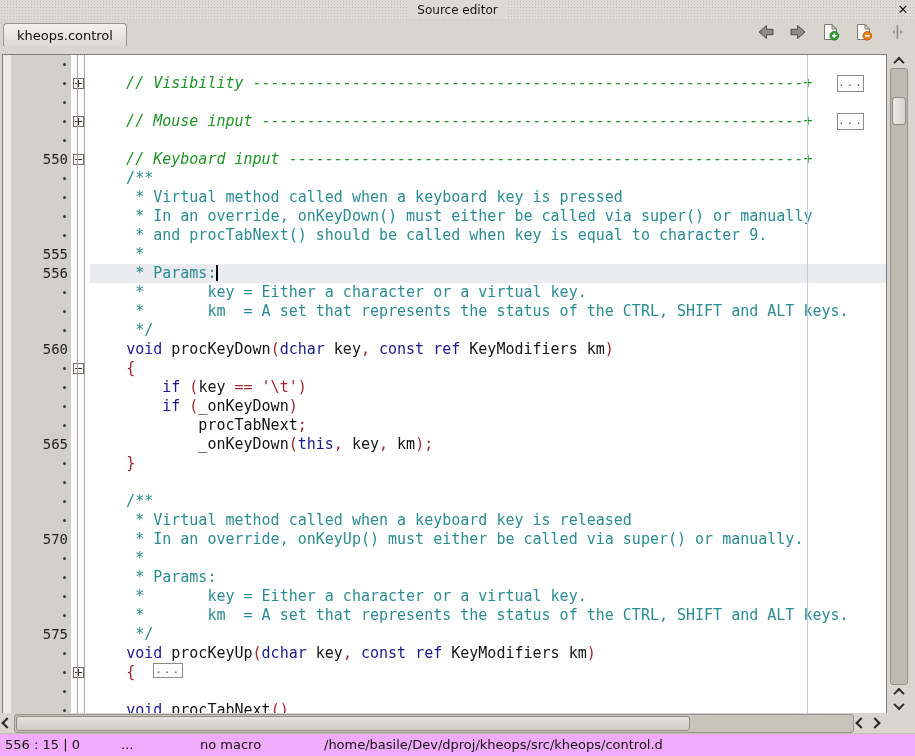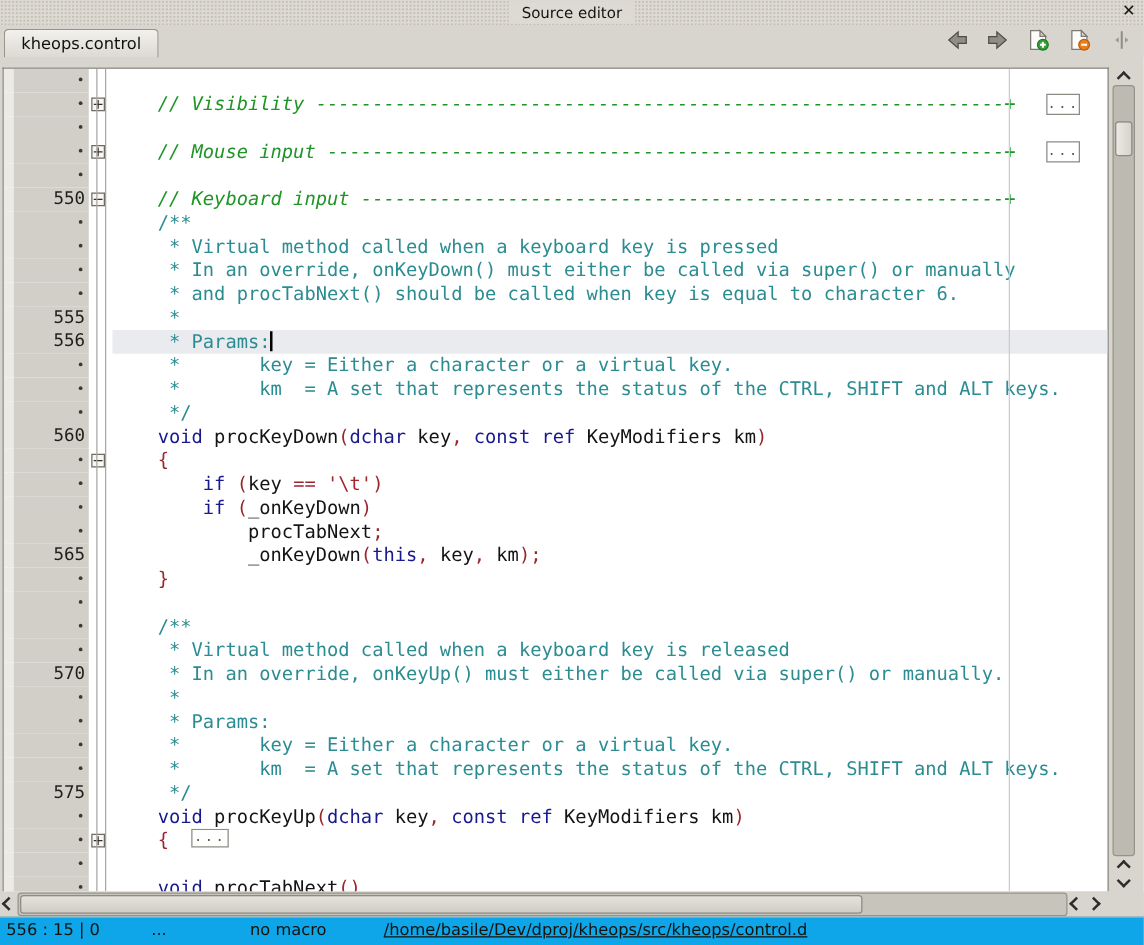--- a/index.html
+++ b/index.html
@@ -69,24 +69,24 @@
   .chev.down{transform:rotate(225deg) translate(1px,1px);}
   .chev.left{transform:rotate(-45deg);}
   .chev.right{transform:rotate(135deg);}
   .hsbrow{height:20px;flex:0 0 20px;display:flex;align-items:center;background:#d8d5ce;padding:0;}
   .hbtn{flex:0 0 14px;height:19px;display:flex;align-items:center;justify-content:center;}
   .htrack{flex:0 0 838px;height:17px;background:#c7c4bc;border:1px solid #96938b;border-radius:3px;position:relative;}
   .hthumb{position:absolute;top:1px;bottom:1px;left:1px;width:672px;background:linear-gradient(#e6e3dd,#cfccc5);
     border:1px solid #8e8b83;border-radius:3px;}
 
   
-  .statusbar{height:22px;flex:0 0 22px;background:#0ea5e9;border-top:1px solid #c2bfb7;position:relative;
+  .statusbar{height:22px;flex:0 0 22px;background:#f0abfc;border-top:1px solid #c2bfb7;position:relative;
     font-size:13px;color:#14140f;}
   .statusbar span{position:absolute;top:3px;white-space:pre;}
-  .st-pos{left:5px;} .st-extra{left:121px;} .st-macro{left:200px;} .st-path{left:307px;text-decoration:underline;}
+  .st-pos{left:5px;} .st-extra{left:121px;} .st-macro{left:200px;} .st-path{left:324px;}
 </style>
 </head>
 <body>
 
 <div class="app">
 
   <div class="titlebar">
     <span class="wtitle">Source editor</span>
     <span class="closebtn">✕</span>
   </div>
@@ -202,21 +202,21 @@
           <div class="row">
             <div class="strip"></div>
             <div class="gut"><span class="dot"></span></div>
             <div class="foldc"></div>
             <div class="code"><span class="ct"><span class="tk-d">     * In an override, onKeyDown() must either be called via super() or manually</span></span></div>
           </div>
           <div class="row">
             <div class="strip"></div>
             <div class="gut"><span class="dot"></span></div>
             <div class="foldc"></div>
-            <div class="code"><span class="ct"><span class="tk-d">     * and procTabNext() should be called when key is equal to character 6.</span></span></div>
+            <div class="code"><span class="ct"><span class="tk-d">     * and procTabNext() should be called when key is equal to character 9.</span></span></div>
           </div>
           <div class="row">
             <div class="strip"></div>
             <div class="gut">555</div>
             <div class="foldc"></div>
             <div class="code"><span class="ct"><span class="tk-d">     *</span></span></div>
           </div>
           <div class="row">
             <div class="strip"></div>
             <div class="gut">556</div>

